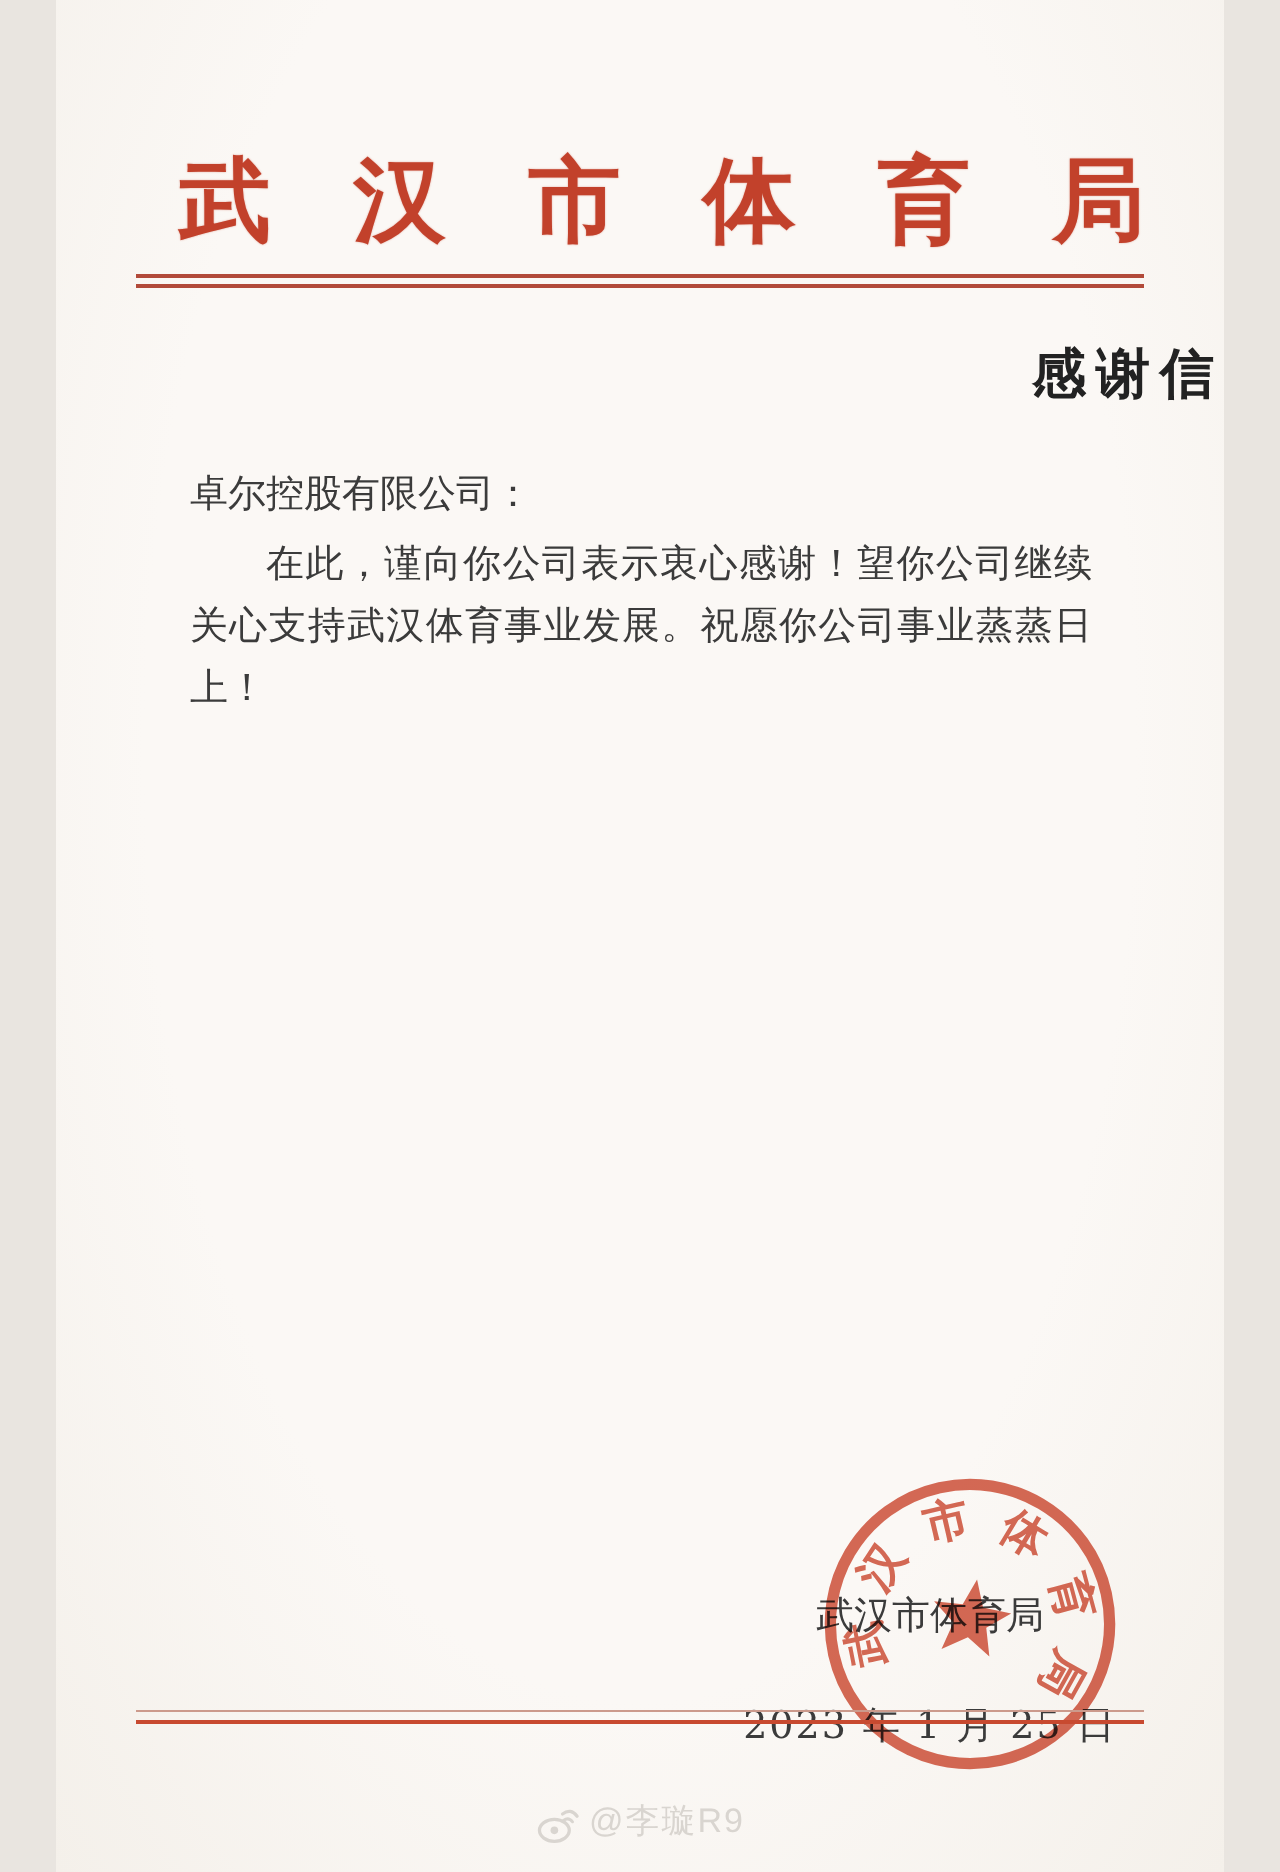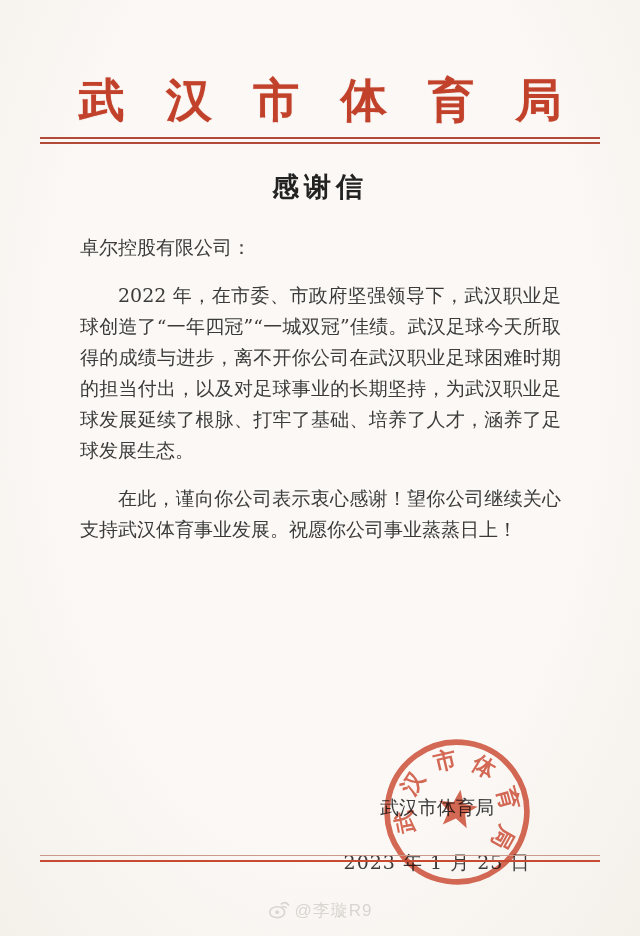--- a/index.html
+++ b/index.html
@@ -2,21 +2,21 @@
 <html lang="zh"><head>
 <meta charset="utf-8">
 <style>
   html,body{margin:0;padding:0;}
   body{
     background:#e9e5e0;
     font-family:"DejaVu Serif","Liberation Serif",serif;
   }
   .page{
     position:relative;
-    width:640px;height:936px;
+    width:584px;height:936px;
     margin:0 auto;
     background:radial-gradient(ellipse at 50% 40%, #fbf8f5 60%, #f4f0ea 100%);
     overflow:hidden;
     color:#3d3d3d;
   }
   
   .letterhead{
     margin:0 20px;
     padding-top:74px;
     text-align:center;
@@ -31,35 +31,35 @@
   }
   .rule-top{
     margin:11px 40px 0 40px;
     height:3px;
     border-top:2.5px solid #b24a3a;
     border-bottom:2.5px solid #b24a3a;
   }
   
   .letter-title{
     margin:25px 0 0 0;
-    text-align:center;
+    text-align:right;
     font-size:27px;
     font-weight:700;
     letter-spacing:5px;
     color:#222;
   }
   
   .letter-body{
     margin:27px 62px 0 63px;
     font-size:19px;
     line-height:31px;
     text-align:justify;
     color:#3b3b3b;
   }
-  .letter-body p{margin:17px;text-indent:2em;}
+  .letter-body p{margin:4px;text-indent:2em;}
   .letter-body p.recipient{text-indent:0;}
   
   .sign-block{
     position:absolute;
     top:795px;left:327px;width:220px;
     text-align:center;
     font-size:19px;
     color:#3b3b3b;
   }
   .sign-date{margin-top:29px;letter-spacing:1px;}
@@ -83,41 +83,40 @@
     position:absolute;
     left:40px;right:40px;top:855px;
     height:4px;
     border-top:1.5px solid #cc9a8c;
     border-bottom:2.5px solid #c84a30;
   }
   
   .watermark{
     position:absolute;
     top:899px;left:0;right:0;
-    display:flex;justify-content:center;align-items:flex-start;gap:5px;
+    display:flex;justify-content:center;align-items:flex-end;gap:5px;
     color:#d9d5d0;
     font-family:"Liberation Sans","DejaVu Sans",sans-serif;
     font-size:17px;
     letter-spacing:1px;
   }
 </style>
 </head>
 <body>
 
 <div class="page">
 
   <div class="letterhead">武汉市体育局</div>
 
   <div class="rule-top"></div>
 
   <h1 class="letter-title">感谢信</h1>
 
   <div class="letter-body">
     <p class="recipient">卓尔控股有限公司：</p>
-    <p>2022 年，在市委、市政府坚强领导下，武汉职业足球创造了“一年四冠”“一城双冠”佳绩。武汉足球今天所取得的成绩与进步，离不开你公司在武汉职业足球困难时期的担当付出，以及对足球事业的长期坚持，为武汉职业足球发展延续了根脉、打牢了基础、培养了人才，涵养了足球发展生态。</p>
     <p>在此，谨向你公司表示衷心感谢！望你公司继续关心支持武汉体育事业发展。祝愿你公司事业蒸蒸日上！</p>
   </div>
 
   <div class="sign-block">
     <div class="sign-org">武汉市体育局</div>
     <div class="sign-date">2023 年 1 月 25 日</div>
   </div>
 
   <svg class="seal" viewBox="0 0 150 150">
     <g transform="rotate(9 75 75)">

